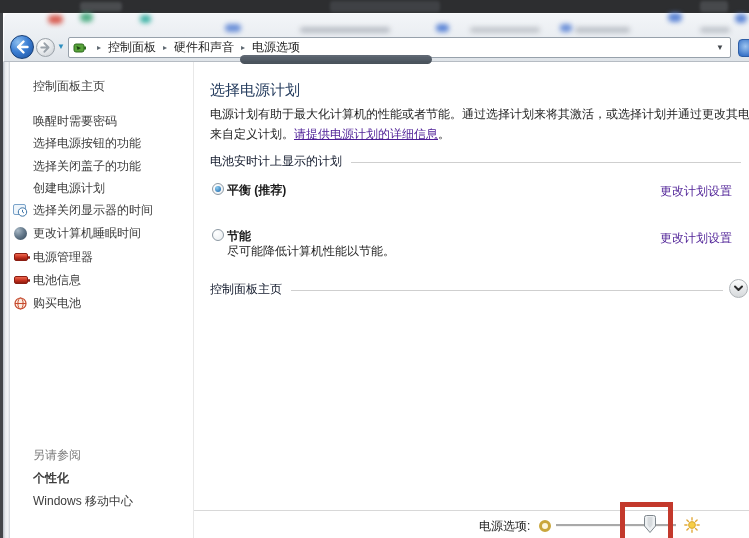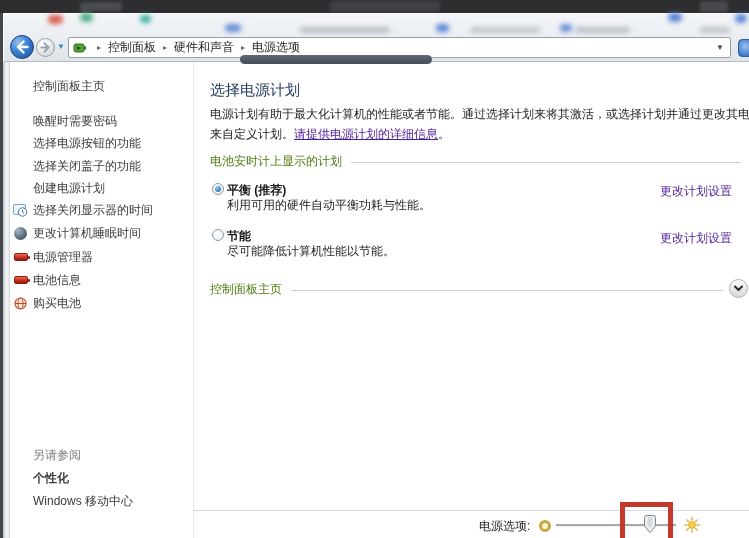--- a/index.html
+++ b/index.html
@@ -49,21 +49,21 @@
     background:radial-gradient(circle at 30% 28%,#a9b9c6 0%,#687c8e 45%,#2e4254 100%);}
   .batt-ic{width:14px;height:8px;border-radius:2px;position:relative;
     background:linear-gradient(180deg,#ef6a50 0%,#c02d1c 60%,#8f1d10 100%);border:1px solid #8a1d12;box-sizing:border-box;}
   .batt-ic i{position:absolute;right:-3px;top:1.5px;width:2px;height:3px;background:#8a1d12;border-radius:1px;}
   
   .page-title{left:210px;top:81px;font-size:15px;color:#253c5e;white-space:nowrap;}
   .para{font-size:12px;color:#1e1e1e;white-space:nowrap;}
   .plan-link,.inline-link{color:#4c1d95;font-size:12px;white-space:nowrap;cursor:pointer;}
   .inline-link{text-decoration:underline;}
   .group-row{display:flex;align-items:center;}
-  .group-label{font-size:12px;color:#4d7c0f;white-space:nowrap;}
+  .group-label{font-size:12px;color:#0f172a;white-space:nowrap;}
   .group-line{flex:1;height:1px;background:#cfcfcf;margin-left:9px;margin-top:1px;}
   .radio{position:absolute;width:12px;height:12px;border-radius:50%;border:1px solid #8d99a3;
     background:radial-gradient(circle at 35% 30%,#ffffff 0%,#e9edf0 100%);box-sizing:border-box;}
   .radio.selected::after{content:"";position:absolute;left:2px;top:2px;width:6px;height:6px;border-radius:50%;
     background:radial-gradient(circle at 35% 30%,#8ecdf0 0%,#2d77b6 80%);}
   .plan-name{font-size:12px;font-weight:bold;color:#1a1a1a;white-space:nowrap;cursor:pointer;}
   .plan-desc{font-size:12px;color:#1e1e1e;white-space:nowrap;}
   .expand-btn{left:729px;top:279px;width:19px;height:19px;border-radius:50%;
     background:linear-gradient(180deg,#fdfdfd 0%,#e8eaec 50%,#d6d9db 100%);
     border:1px solid #aeb3b7;box-sizing:border-box;display:flex;align-items:center;justify-content:center;cursor:pointer;}
@@ -218,21 +218,20 @@
   </div>
 
   <div class="abs group-row" style="left:210px;top:153px;width:531px;">
     <span class="group-label">电池安时计上显示的计划</span>
     <span class="group-line"></span>
   </div>
 
   <div class="abs radio selected" style="left:212px;top:183px;"></div>
   <div class="abs plan-name" style="left:227px;top:182px;">平衡 (推荐)</div>
   <div class="abs plan-link" style="left:660px;top:183px;">更改计划设置</div>
-  <div class="abs plan-desc" style="left:227px;top:197px;">利用可用的硬件自动平衡功耗与性能。</div>
 
   <div class="abs radio" style="left:212px;top:229px;"></div>
   <div class="abs plan-name" style="left:227px;top:228px;">节能</div>
   <div class="abs plan-link" style="left:660px;top:230px;">更改计划设置</div>
   <div class="abs plan-desc" style="left:227px;top:243px;">尽可能降低计算机性能以节能。</div>
 
   <div class="abs group-row" style="left:210px;top:281px;width:513px;">
     <span class="group-label">控制面板主页</span>
     <span class="group-line"></span>
   </div>

